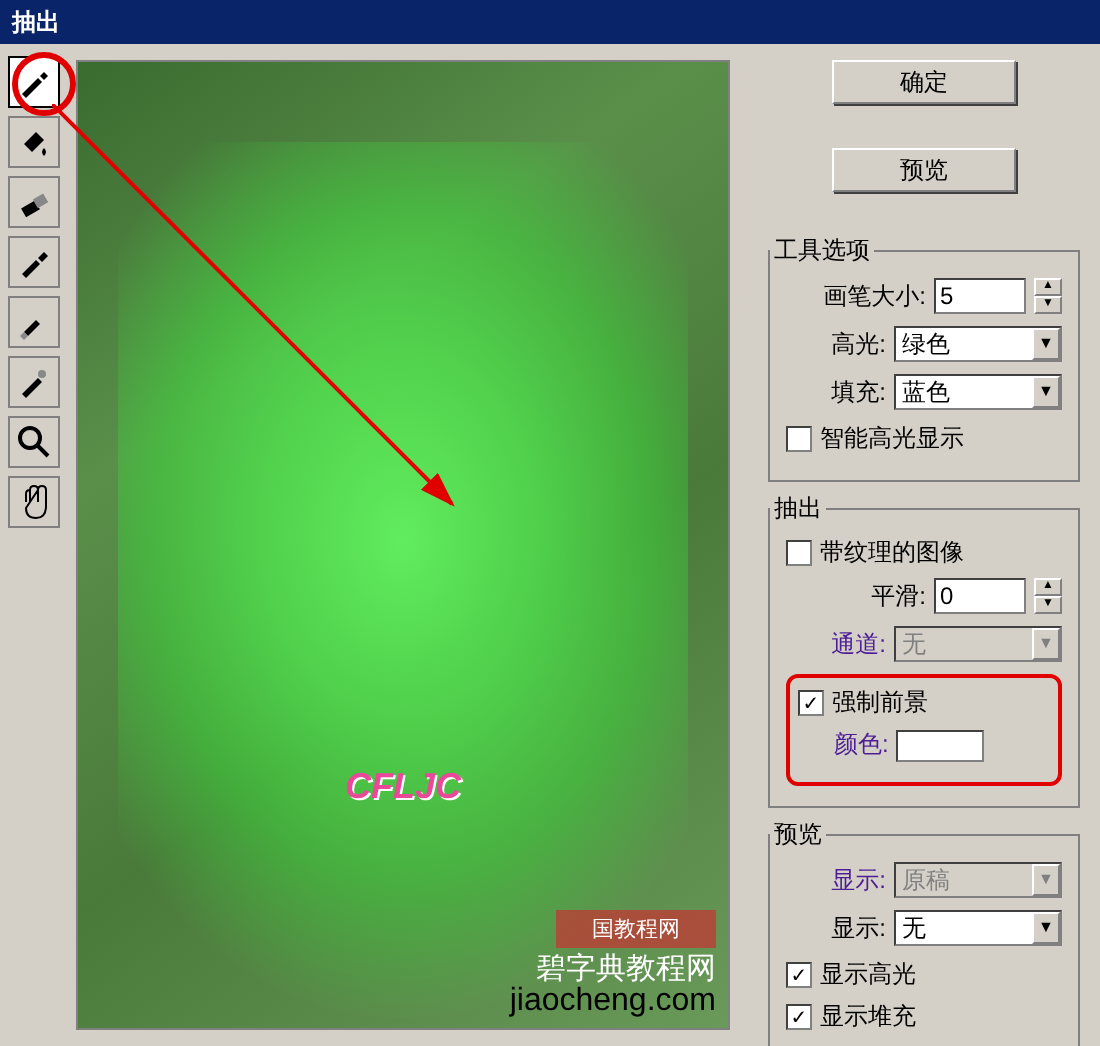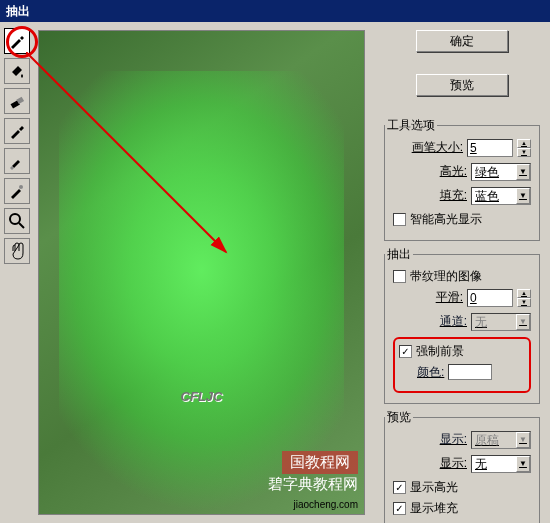--- a/index.html
+++ b/index.html
@@ -14,50 +14,50 @@
 .tool-btn.selected { border: 1px solid #000; background: #fff; }
 .tool-btn svg { width: 18px; height: 18px; }
 
 .highlight-circle { position: absolute; top: 26px; left: 6px; width: 32px; height: 32px; border: 3px solid #e00000; border-radius: 50%; pointer-events: none; z-index: 10; }
 .arrow-line { position: absolute; top: 52px; left: 26px; width: 220px; height: 220px; pointer-events: none; z-index: 9; }
 
 .canvas-area { width: 340px; padding: 8px 4px; }
 .canvas-frame { border: 1px solid #808080; background: #fff; width: 327px; height: 485px; position: relative; overflow: hidden; }
 .canvas-bg { position: absolute; inset: 0; background: linear-gradient(145deg, #3a6b2f 0%, #5a8f4a 30%, #4a7a3a 60%, #6a9a5a 100%); }
 .canvas-green { position: absolute; top: 40px; left: 20px; right: 20px; bottom: 0; background: radial-gradient(ellipse 180px 240px at 50% 45%, rgba(100,255,100,0.85) 0%, rgba(80,240,80,0.7) 40%, rgba(60,220,60,0.5) 70%, transparent 100%); }
-.watermark1 { position: absolute; bottom: 110px; left: 50%; transform: translateX(-50%); color: #737373; font-size: 13px; font-weight: bold; font-style: italic; text-shadow: 1px 1px 0 #fff; }
-.watermark2 { position: absolute; bottom: 40px; right: 6px; color: #fff; font-size: 15px; background: rgba(200,50,50,0.7); padding: 2px 8px; }
+.watermark1 { position: absolute; bottom: 110px; left: 50%; transform: translateX(-50%); color: #ec4899; font-size: 18px; font-weight: bold; font-style: italic; text-shadow: 1px 1px 0 #fff; }
+.watermark2 { position: absolute; bottom: 40px; right: 6px; color: #fff; font-size: 11px; background: rgba(200,50,50,0.7); padding: 2px 18px; }
 .watermark3 { position: absolute; bottom: 20px; right: 6px; color: #fff; font-size: 15px; }
-.watermark4 { position: absolute; bottom: 4px; right: 6px; color: #000; font-size: 10px; }
+.watermark4 { position: absolute; bottom: 4px; right: 6px; color: #000; font-size: 16px; }
 
 .panel { flex: 1; padding: 8px 10px; display: flex; flex-direction: column; gap: 6px; }
 
 .btn-row { display: flex; justify-content: center; margin-bottom: 16px; }
 .win-btn { width: 92px; height: 22px; background: #d4d0c8; border: 1px solid #808080; border-top-color: #fff; border-left-color: #fff; box-shadow: 1px 1px 0 #404040; cursor: pointer; }
 
 .group { border: 1px solid #808080; border-top: none; position: relative; padding: 14px 8px 8px; margin-top: 7px; }
 .group-label { position: absolute; top: -8px; left: 0; background: #d4d0c8; padding: 0 2px; }
 .group::before { content: ""; position: absolute; top: 0; left: 0; right: 0; height: 1px; background: #808080; }
 
-.field-row { display: flex; align-items: flex-start; justify-content: flex-end; gap: 4px; margin-bottom: 6px; text-decoration: underline; }
+.field-row { display: flex; align-items: center; justify-content: flex-end; gap: 4px; margin-bottom: 6px; }
 .field-row label { text-align: right; }
 .num-input { width: 46px; height: 18px; border: 1px solid #808080; border-top-color: #404040; border-left-color: #404040; background: #fff; padding: 0 2px; }
 .spinner { width: 14px; height: 18px; display: flex; flex-direction: column; }
 .spinner div { flex: 1; border: 1px solid #808080; border-top-color: #fff; border-left-color: #fff; background: #d4d0c8; font-size: 6px; text-align: center; line-height: 7px; }
-.select-box { width: 60px; height: 18px; border: 1px solid #808080; border-top-color: #404040; border-left-color: #404040; background: #fff; display: flex; align-items: center; justify-content: space-between; padding: 0 0 0 3px; }
+.select-box { width: 84px; height: 18px; border: 1px solid #808080; border-top-color: #404040; border-left-color: #404040; background: #fff; display: flex; align-items: center; justify-content: space-between; padding: 0 0 0 3px; }
 .select-box.disabled { background: #d4d0c8; color: #808080; }
 .select-arrow { width: 14px; height: 16px; background: #d4d0c8; border: 1px solid #808080; border-top-color: #fff; border-left-color: #fff; font-size: 8px; text-align: center; line-height: 14px; }
 
 .check-row { display: flex; align-items: center; gap: 4px; margin-bottom: 4px; }
 .checkbox { width: 13px; height: 13px; border: 1px solid #808080; border-top-color: #404040; border-left-color: #404040; background: #fff; display: flex; align-items: center; justify-content: center; font-size: 10px; }
 
 .red-box { border: 2px solid #e00000; border-radius: 6px; padding: 4px; margin: 2px 0; }
 .color-swatch { width: 44px; height: 16px; border: 1px solid #808080; border-top-color: #404040; border-left-color: #404040; background: #fff; }
 
-.disabled-text { color: #0f172a; }
+.disabled-text { color: #4c1d95; }
 </style>
 </head>
 <body>
 
 <div class="titlebar">
   <span>抽出</span>
 </div>
 
 <div class="content">
   <div class="toolbar">

